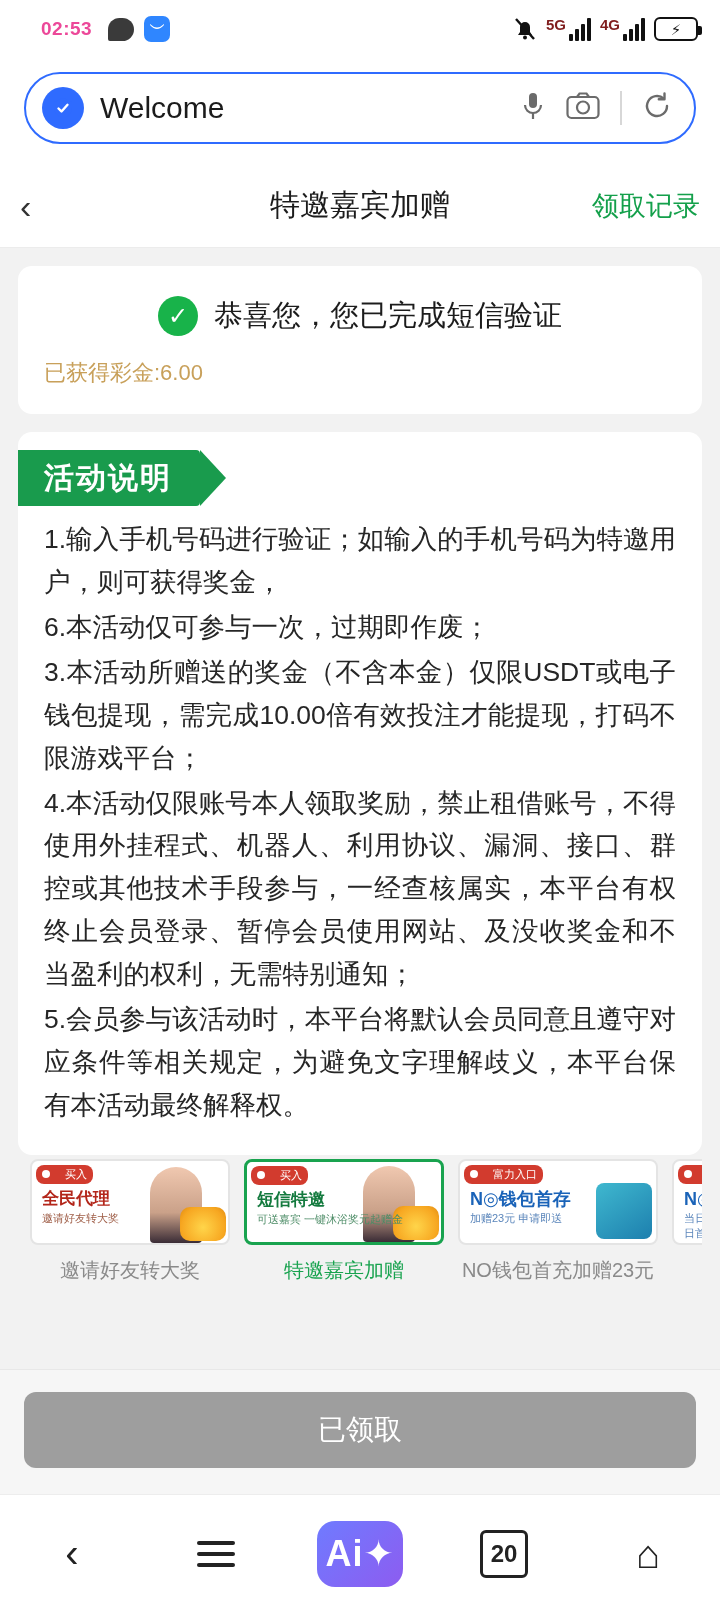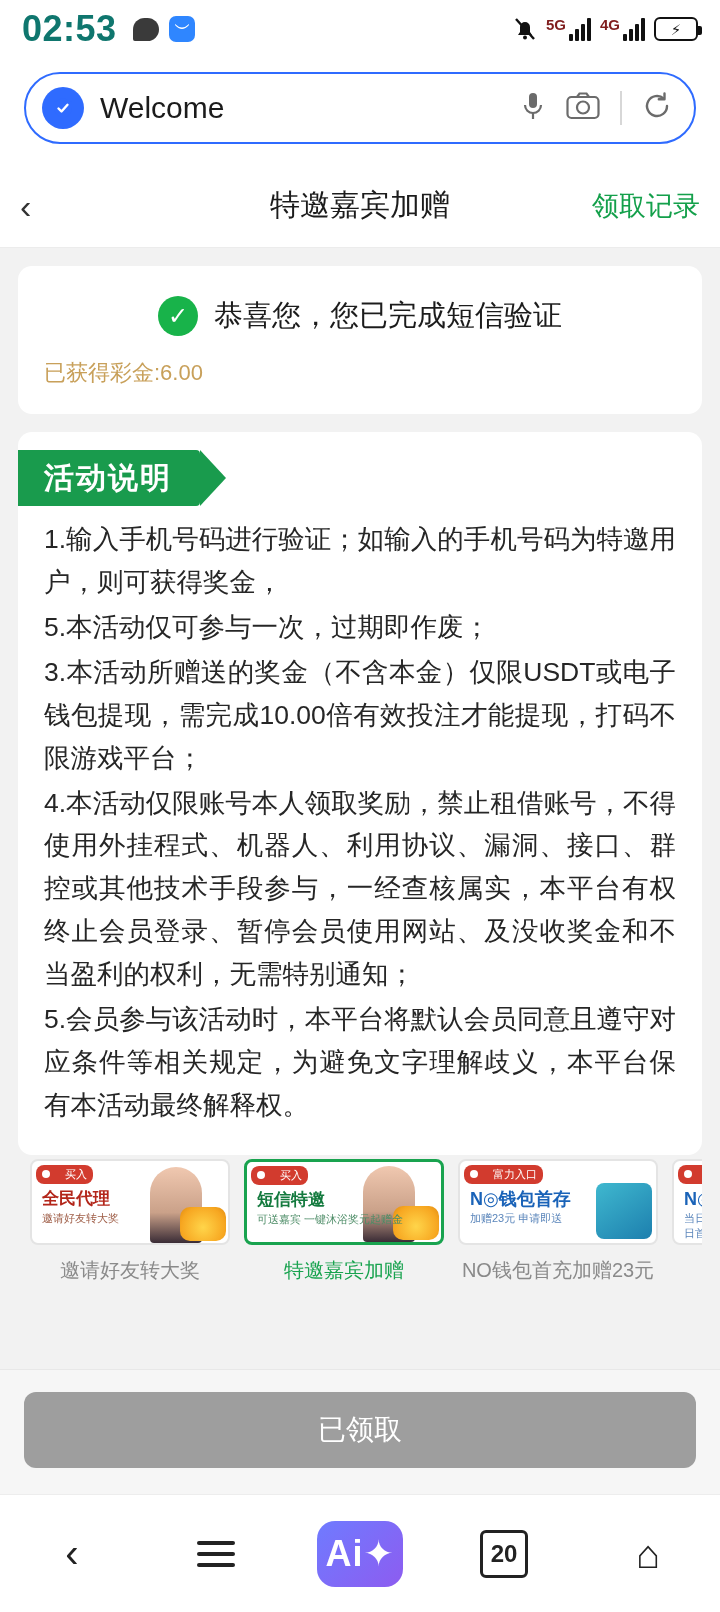--- a/index.html
+++ b/index.html
@@ -12,22 +12,23 @@
   body { position: relative; }
 
   
   .statusbar {
     height: 58px;
     display: flex; align-items: center;
     padding: 0 22px;
     background: #ffffff;
   }
   .status-time {
-    font-size: 36px; font-weight: bold; color: #0f766e;
+    font-size: 19px; font-weight: bold; color: #ec4899;
     letter-spacing: 0.5px;
+    margin-left: 19px;
   }
   .status-left-icons { display: flex; align-items: center; gap: 10px; margin-left: 16px; }
   .chat-bubble {
     width: 26px; height: 23px; background: #3a3a3a; border-radius: 12px 12px 12px 2px;
     display:inline-block;
   }
   .blue-app {
     width: 26px; height: 26px; border-radius: 7px; background: #2f86ff;
     display: flex; align-items: center; justify-content: center;
   }
@@ -298,21 +299,21 @@
     </div>
     <div class="bonus-line">已获得彩金:6.00</div>
   </div>
 
   <div class="desc-card">
     <div class="ribbon-wrap">
       <div class="ribbon">活动说明</div>
     </div>
     <div class="desc-body">
       <p>1.输入手机号码进行验证；如输入的手机号码为特邀用户，则可获得奖金，</p>
-      <p>5.本活动仅可参与一次，过期即作废；</p>
+      <p>6.本活动仅可参与一次，过期即作废；</p>
       <p>3.本活动所赠送的奖金（不含本金）仅限USDT或电子钱包提现，需完成10.00倍有效投注才能提现，打码不限游戏平台；</p>
       <p>4.本活动仅限账号本人领取奖励，禁止租借账号，不得使用外挂程式、机器人、利用协议、漏洞、接口、群控或其他技术手段参与，一经查核属实，本平台有权终止会员登录、暂停会员使用网站、及没收奖金和不当盈利的权利，无需特别通知；</p>
       <p>5.会员参与该活动时，本平台将默认会员同意且遵守对应条件等相关规定，为避免文字理解歧义，本平台保有本活动最终解释权。</p>
     </div>
   </div>
 
   <div class="strip">
 
     <div class="promo">
       <div class="thumb t1">

